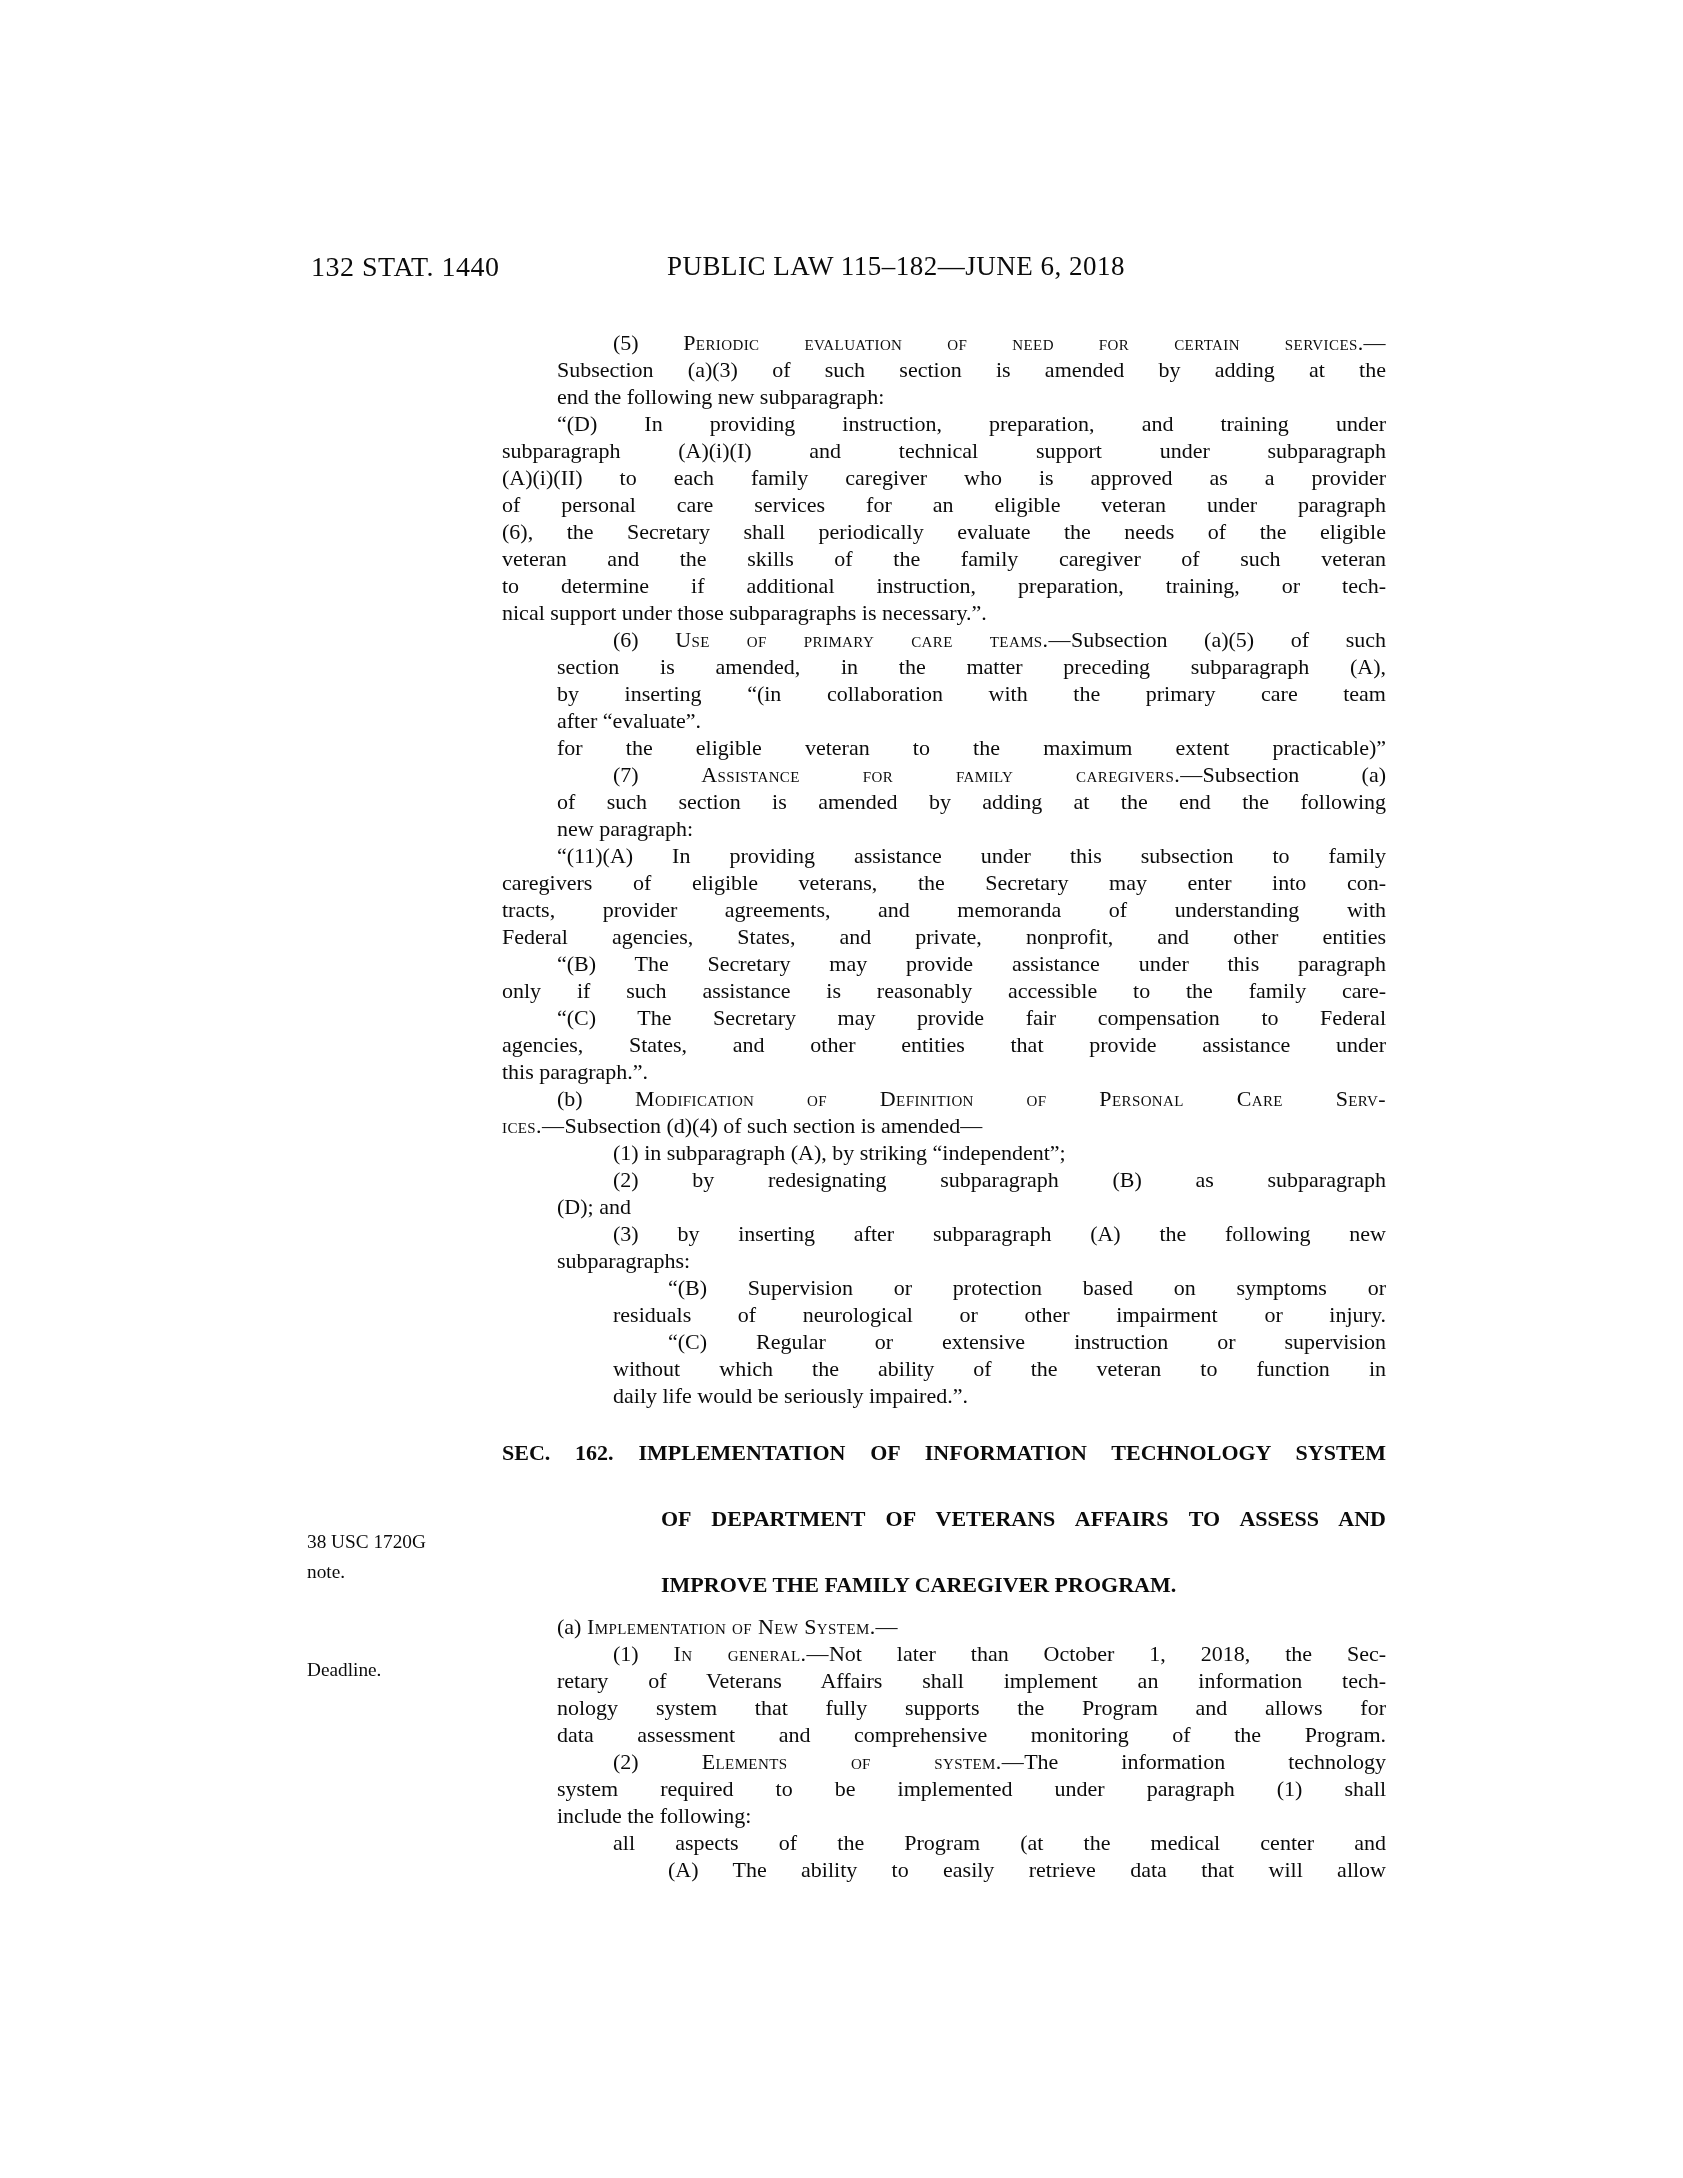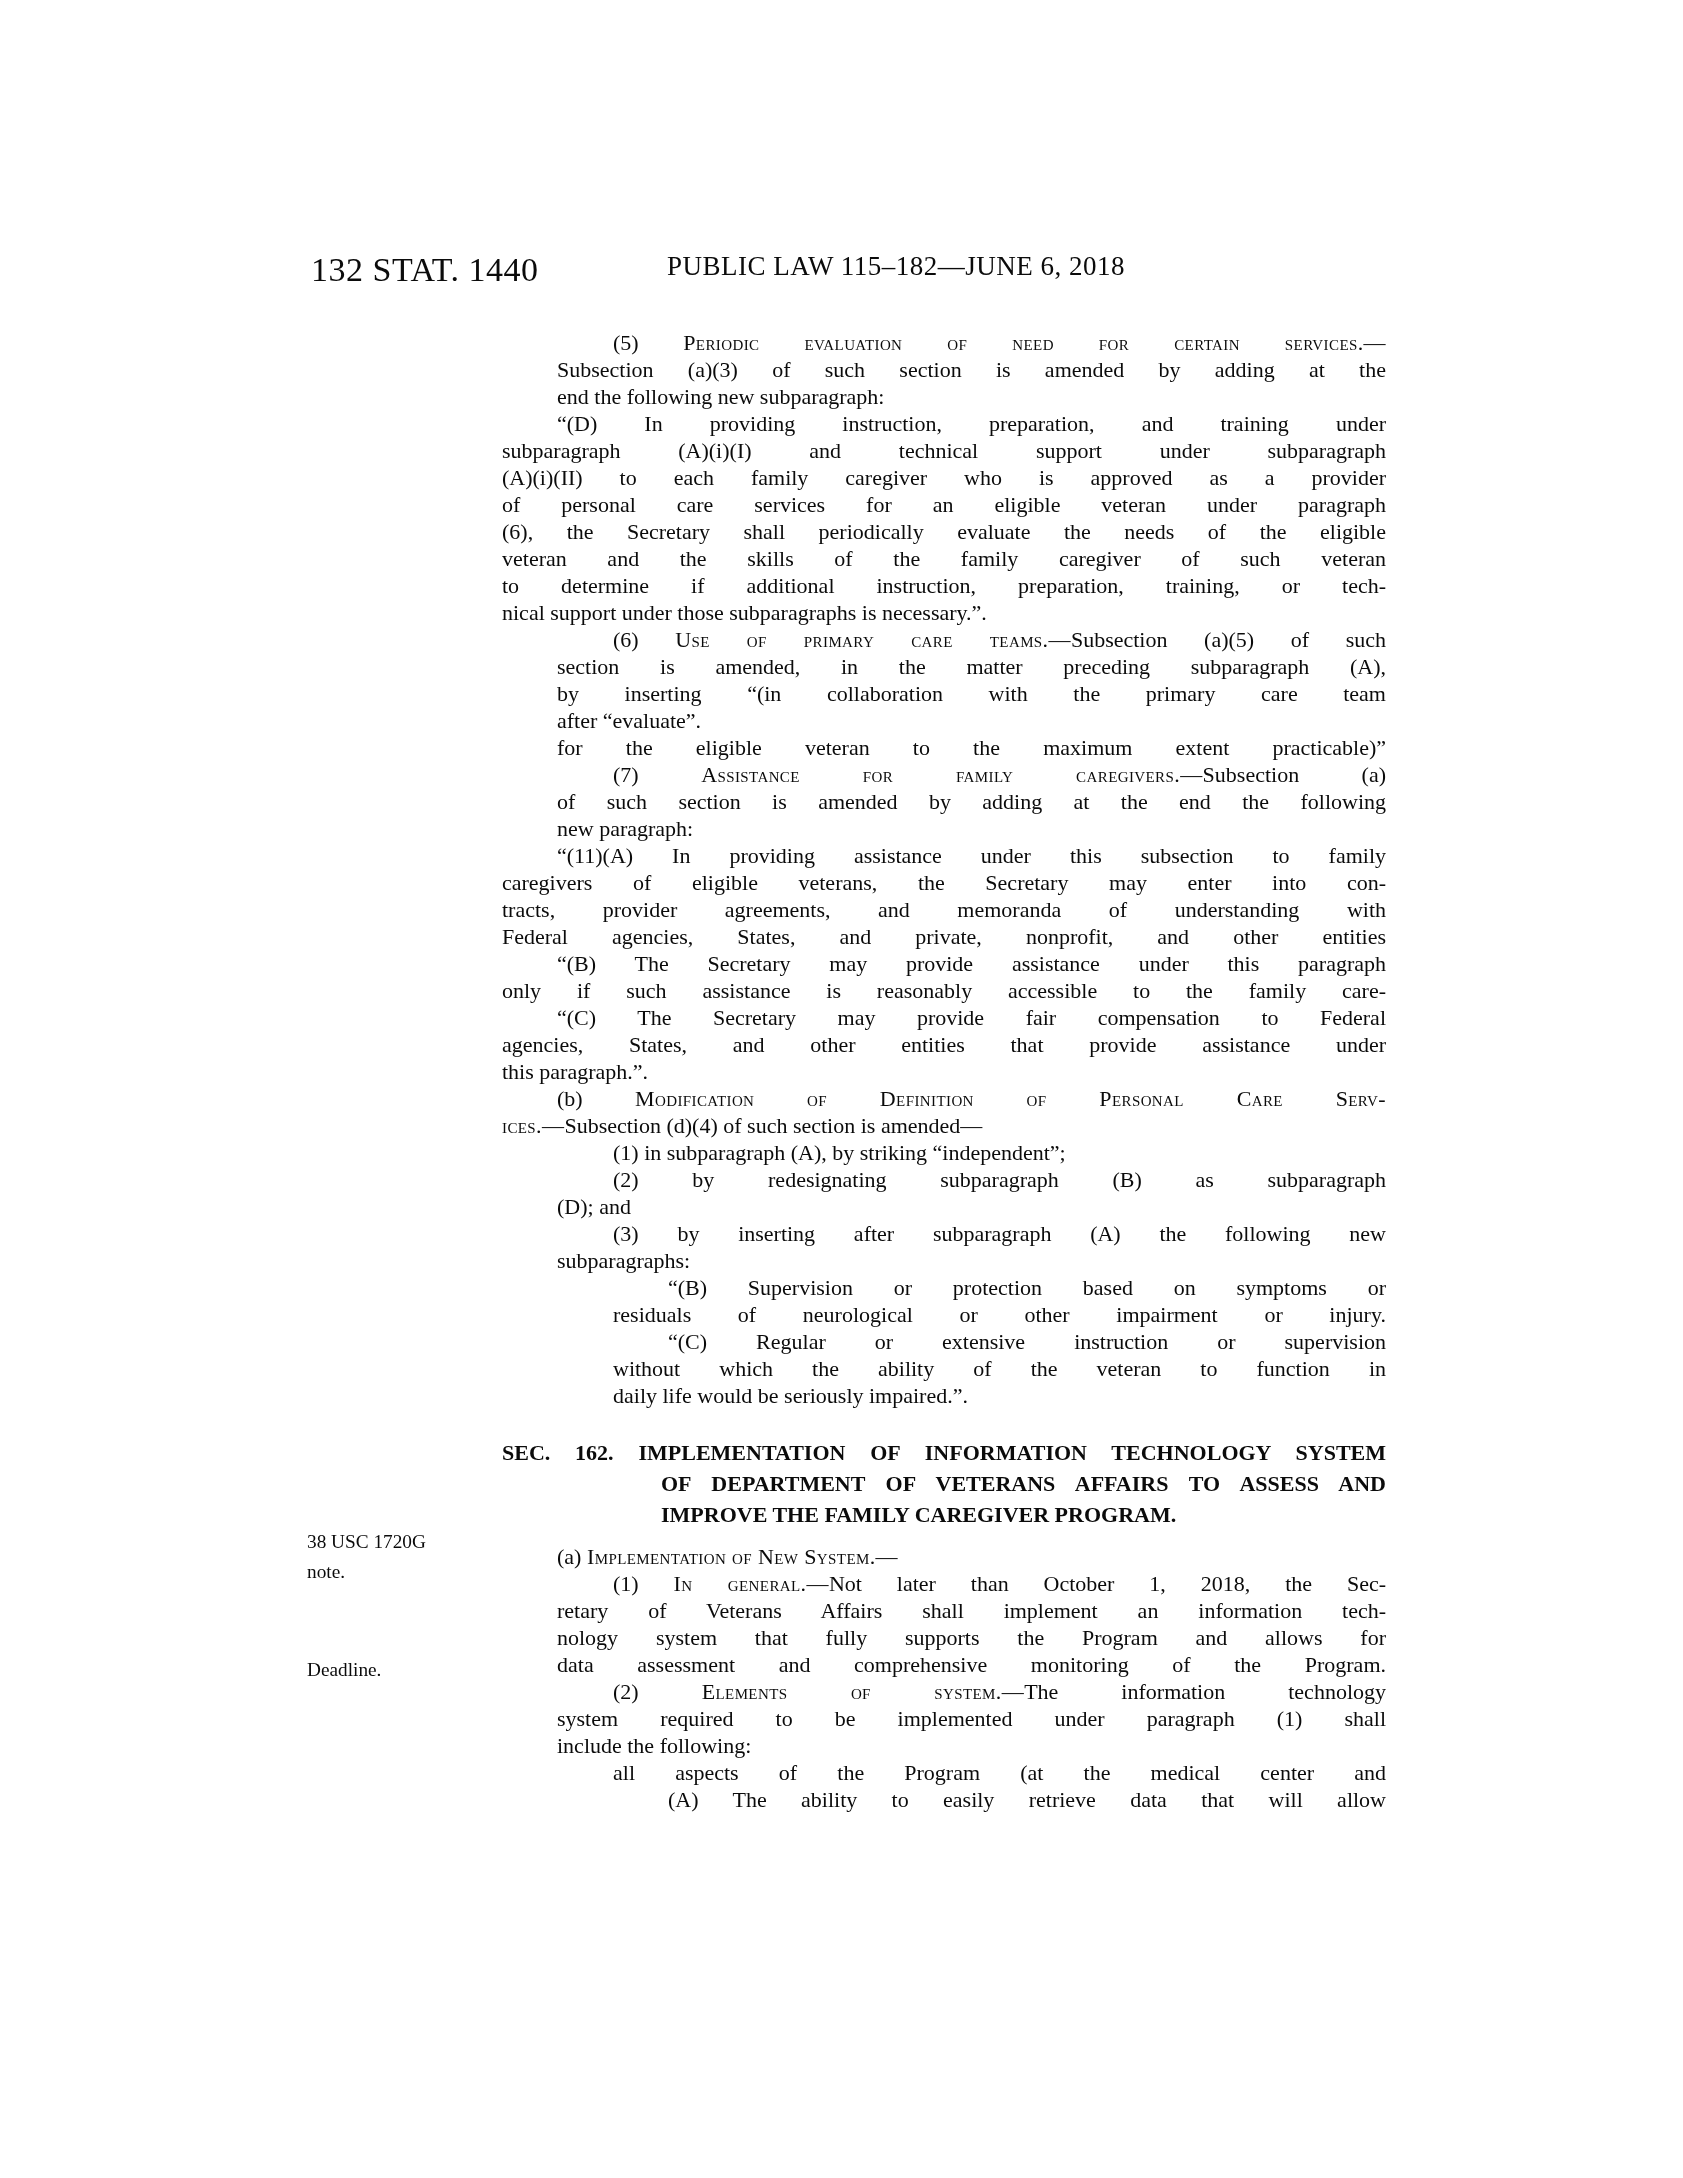--- a/index.html
+++ b/index.html
@@ -1,28 +1,28 @@
 <!DOCTYPE html>
 <html><head>
 <meta charset="utf-8">
 <style>
   html,body{margin:0;padding:0;background:#fff;}
   .page{position:relative;width:1683px;height:2178px;background:#ffffff;
         font-family:"Liberation Serif",serif;color:#0b0b0b;overflow:hidden;}
-  .stat{position:absolute;left:311px;top:251px;font-size:34px;letter-spacing:0.5px;white-space:nowrap;}
+  .stat{position:absolute;left:311px;top:251px;font-size:28px;letter-spacing:0.5px;white-space:nowrap;}
   .law{position:absolute;left:667px;top:251px;font-size:27px;letter-spacing:0.5px;white-space:nowrap;}
   .mnote{position:absolute;left:307px;font-size:19.3px;line-height:30px;white-space:nowrap;}
   .mnote-usc{top:1527px;}
   .mnote-deadline{top:1655px;}
   .body-col{position:absolute;left:502px;top:329px;width:884px;
             font-size:22px;line-height:27px;}
   .line{height:27px;white-space:nowrap;}
   .just{text-align:justify;text-align-last:justify;text-justify:inter-word;white-space:normal;}
   .sc{font-variant:small-caps;letter-spacing:0.4px;}
-  .bold{font-weight:bold;line-height:31px;height:31px;}
+  .bold{font-weight:bold;line-height:31px;height:31px;margin-top:35px;}
   .h-start{margin-top:28px;}
   .after-h{margin-top:13px;}
 </style>
 </head>
 <body>
 
 <div class="page">
   <span class="stat">132 STAT. 1440</span>
   <span class="law">PUBLIC LAW 115–182—JUNE 6, 2018</span>
 

